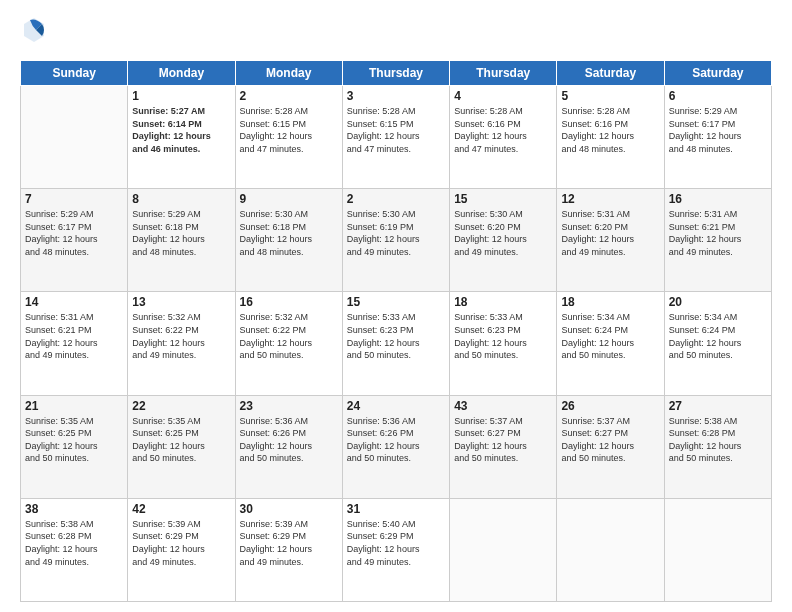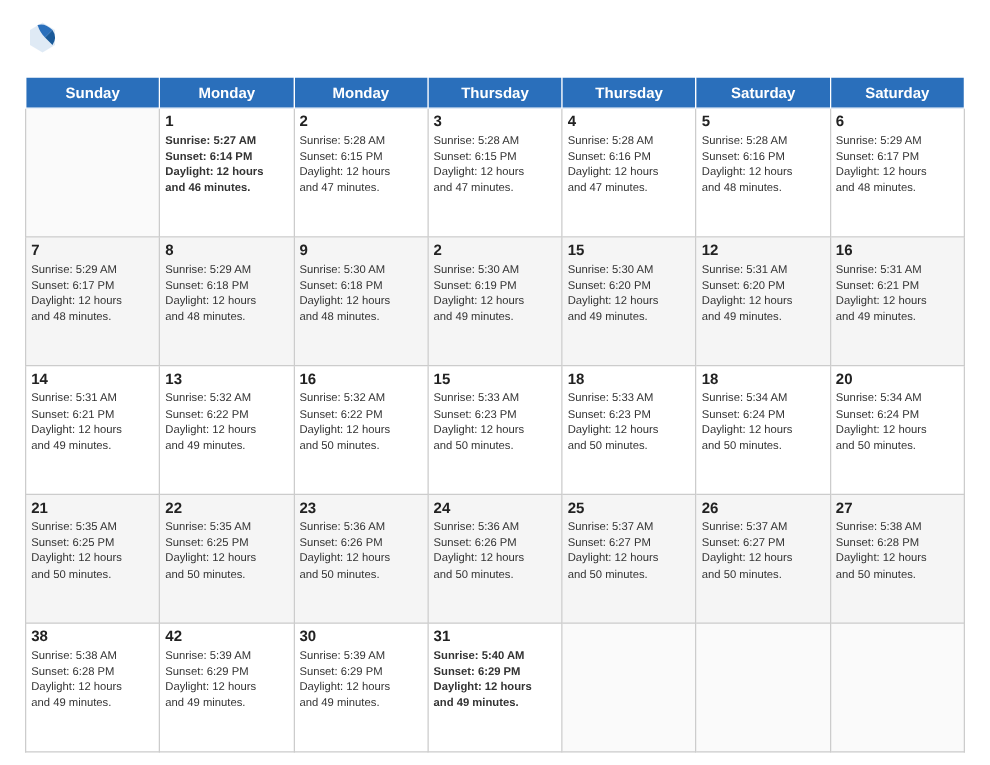--- a/index.html
+++ b/index.html
@@ -298,21 +298,21 @@
 and 50 minutes.</div>
           </td>
           <td>
             <span class="day-num">24</span>
             <div class="cell-info" style="white-space: pre-line;">Sunrise: 5:36 AM
 Sunset: 6:26 PM
 Daylight: 12 hours
 and 50 minutes.</div>
           </td>
           <td>
-            <span class="day-num">25</span>
+            <span class="day-num">43</span>
             <div class="cell-info" style="white-space: pre-line;">Sunrise: 5:37 AM
 Sunset: 6:27 PM
 Daylight: 12 hours
 and 50 minutes.</div>
           </td>
           <td>
             <span class="day-num">26</span>
             <div class="cell-info" style="white-space: pre-line;">Sunrise: 5:37 AM
 Sunset: 6:27 PM
 Daylight: 12 hours
@@ -343,21 +343,21 @@
           </td>
           <td>
             <span class="day-num">30</span>
             <div class="cell-info" style="white-space: pre-line;">Sunrise: 5:39 AM
 Sunset: 6:29 PM
 Daylight: 12 hours
 and 49 minutes.</div>
           </td>
           <td>
             <span class="day-num">31</span>
-            <div class="cell-info" style="white-space: pre-line; font-weight: bold;">Sunrise: 5:40 AM
+            <div class="cell-info" style="white-space: pre-line;">Sunrise: 5:40 AM
 Sunset: 6:29 PM
 Daylight: 12 hours
 and 49 minutes.</div>
           </td>
           <td class="empty"></td>
           <td class="empty"></td>
           <td class="empty"></td>
         </tr>
       </tbody>
   </table>

